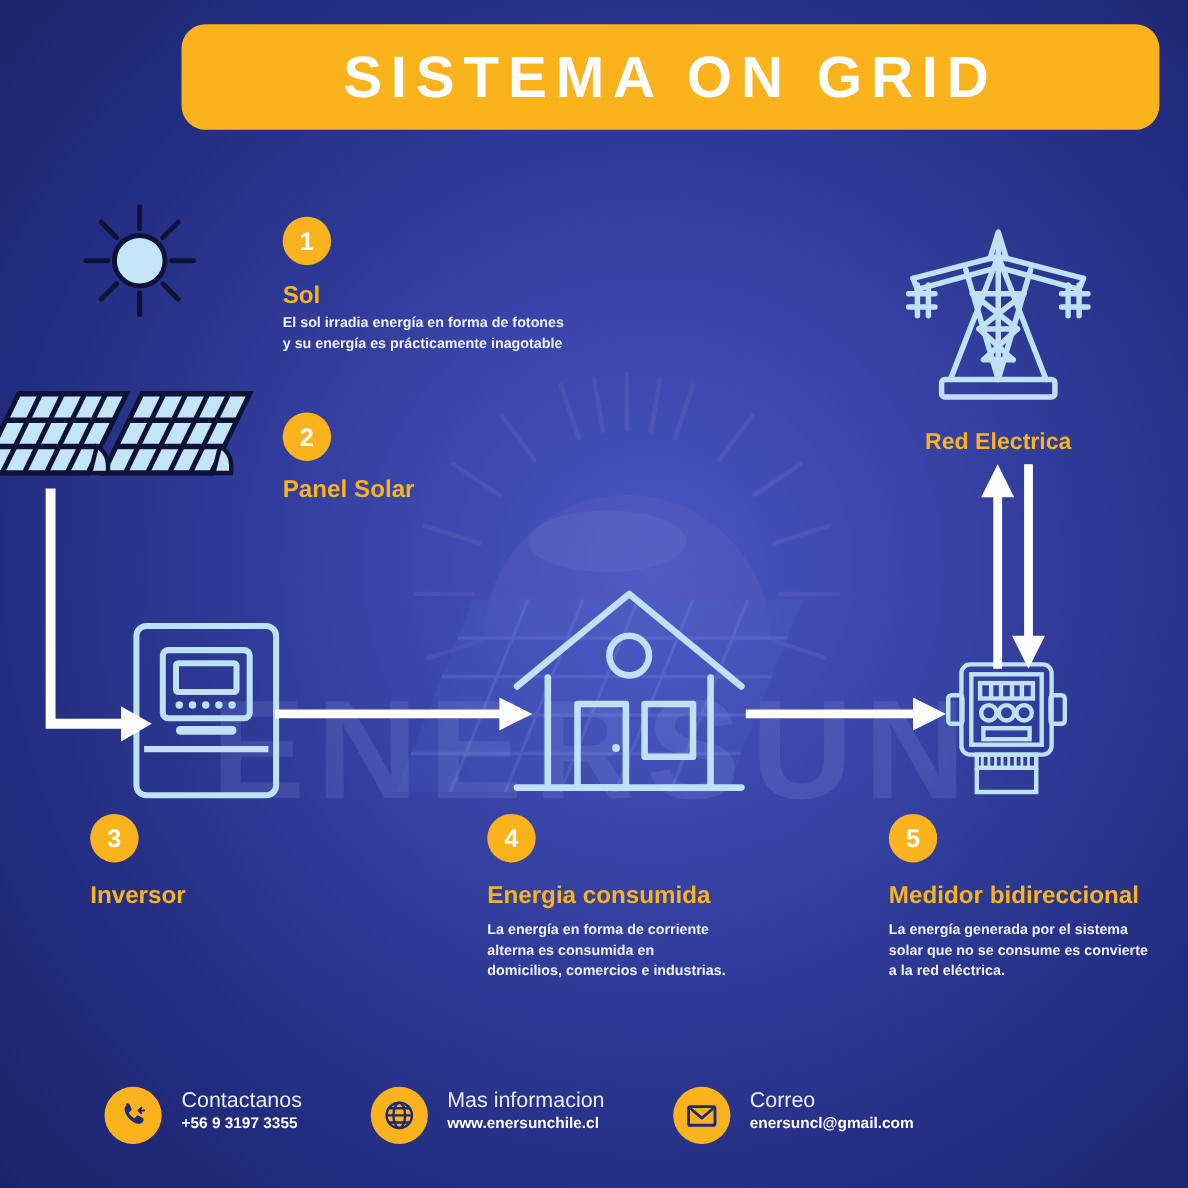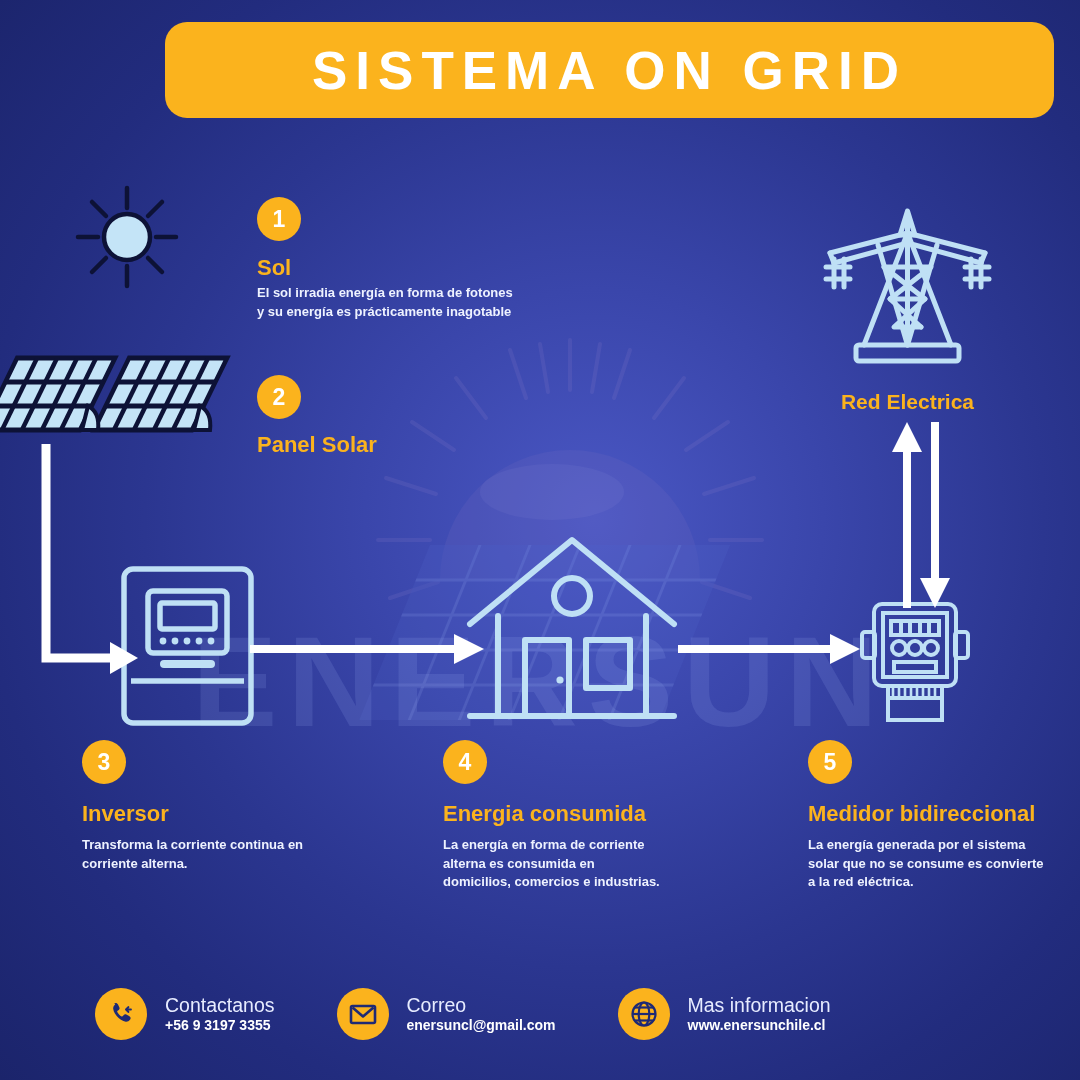--- a/index.html
+++ b/index.html
@@ -155,21 +155,21 @@
     left: 0; right: 0;
     bottom: 0;
     height: 125px;
     display: flex;
     align-items: center;
     padding: 0 95px 8px 95px;
     gap: 40px;
   }
   .contact {
     display: flex;
-    align-items: center;
+    align-items: flex-start;
     gap: 18px;
   }
   .contact-circle {
     width: 52px; height: 52px;
     border-radius: 50%;
     background: #fbb31d;
     display: flex;
     align-items: center;
     justify-content: center;
     flex: 0 0 52px;
@@ -400,21 +400,20 @@
   </div>
 
   <div class="step step2">
     <div class="badge">2</div>
     <div class="step-title">Panel Solar</div>
   </div>
 
   <div class="step step3">
     <div class="badge">3</div>
     <div class="step-title">Inversor</div>
-    <div class="step-body" style="width:260px;">Transforma la corriente continua en corriente alterna.</div>
   </div>
 
   <div class="step step4">
     <div class="badge">4</div>
     <div class="step-title">Energia consumida</div>
     <div class="step-body" style="width:222px;">La energía en forma de corriente alterna es consumida en domicilios, comercios e industrias.</div>
   </div>
 
   <div class="step step5">
     <div class="badge">5</div>
@@ -427,33 +426,20 @@
     <div class="contact c1">
       <div class="contact-circle">
         <svg width="30" height="30" viewBox="0 0 30 30">
           <path d="M8.2 4.6c1.5-1.2 3.1-.4 3.8 1l1.4 2.8c.5 1 .2 1.9-.6 2.5l-1.2.9c-.4.3-.5.7-.3 1.1.9 1.9 2.4 3.5 4.4 4.5.4.2.9.1 1.2-.3l.9-1.2c.6-.8 1.6-1 2.5-.5l2.8 1.5c1.4.7 2.1 2.4.9 3.8-1 1.2-2.5 2.2-4.2 2-5.6-.6-12-7.3-12.6-12.9-.2-1.7.8-3.3 2-4.2z" fill="#1e2a75"></path>
           <path d="M20 10.5 h5 M22.5 8 l-2.6 2.5 2.6 2.5" stroke="#1e2a75" stroke-width="1.8" fill="none" stroke-linecap="round" stroke-linejoin="round"></path>
         </svg>
       </div>
       <div>
         <div class="contact-label">Contactanos</div>
         <div class="contact-value">+56 9 3197 3355</div>
-      </div>
-    </div>
-
-    <div class="contact c2">
-      <div class="contact-circle">
-        <svg width="32" height="32" viewBox="0 0 32 32">
-          <rect x="4" y="8" width="24" height="17" rx="1.5" fill="none" stroke="#1e2a75" stroke-width="2.6"></rect>
-          <path d="M5.5 9.5 L16 18.5 L26.5 9.5" fill="none" stroke="#1e2a75" stroke-width="2.6" stroke-linejoin="round"></path>
-        </svg>
-      </div>
-      <div>
-        <div class="contact-label">Correo</div>
-        <div class="contact-value">enersuncl@gmail.com</div>
       </div>
     </div>
 
     <div class="contact c3">
       <div class="contact-circle">
         <svg width="32" height="32" viewBox="0 0 32 32">
           <g fill="none" stroke="#1e2a75" stroke-width="2.2">
             <circle cx="16" cy="16" r="11.5"></circle>
             <ellipse cx="16" cy="16" rx="5.3" ry="11.5"></ellipse>
             <line x1="4.5" y1="16" x2="27.5" y2="16"></line>
@@ -461,15 +447,28 @@
             <line x1="6.6" y1="22.5" x2="25.4" y2="22.5"></line>
           </g>
         </svg>
       </div>
       <div>
         <div class="contact-label">Mas informacion</div>
         <div class="contact-value">www.enersunchile.cl</div>
       </div>
     </div>
 
+    <div class="contact c2">
+      <div class="contact-circle">
+        <svg width="32" height="32" viewBox="0 0 32 32">
+          <rect x="4" y="8" width="24" height="17" rx="1.5" fill="none" stroke="#1e2a75" stroke-width="2.6"></rect>
+          <path d="M5.5 9.5 L16 18.5 L26.5 9.5" fill="none" stroke="#1e2a75" stroke-width="2.6" stroke-linejoin="round"></path>
+        </svg>
+      </div>
+      <div>
+        <div class="contact-label">Correo</div>
+        <div class="contact-value">enersuncl@gmail.com</div>
+      </div>
+    </div>
+
   </div>
 
 </div>
 
 </body></html>

